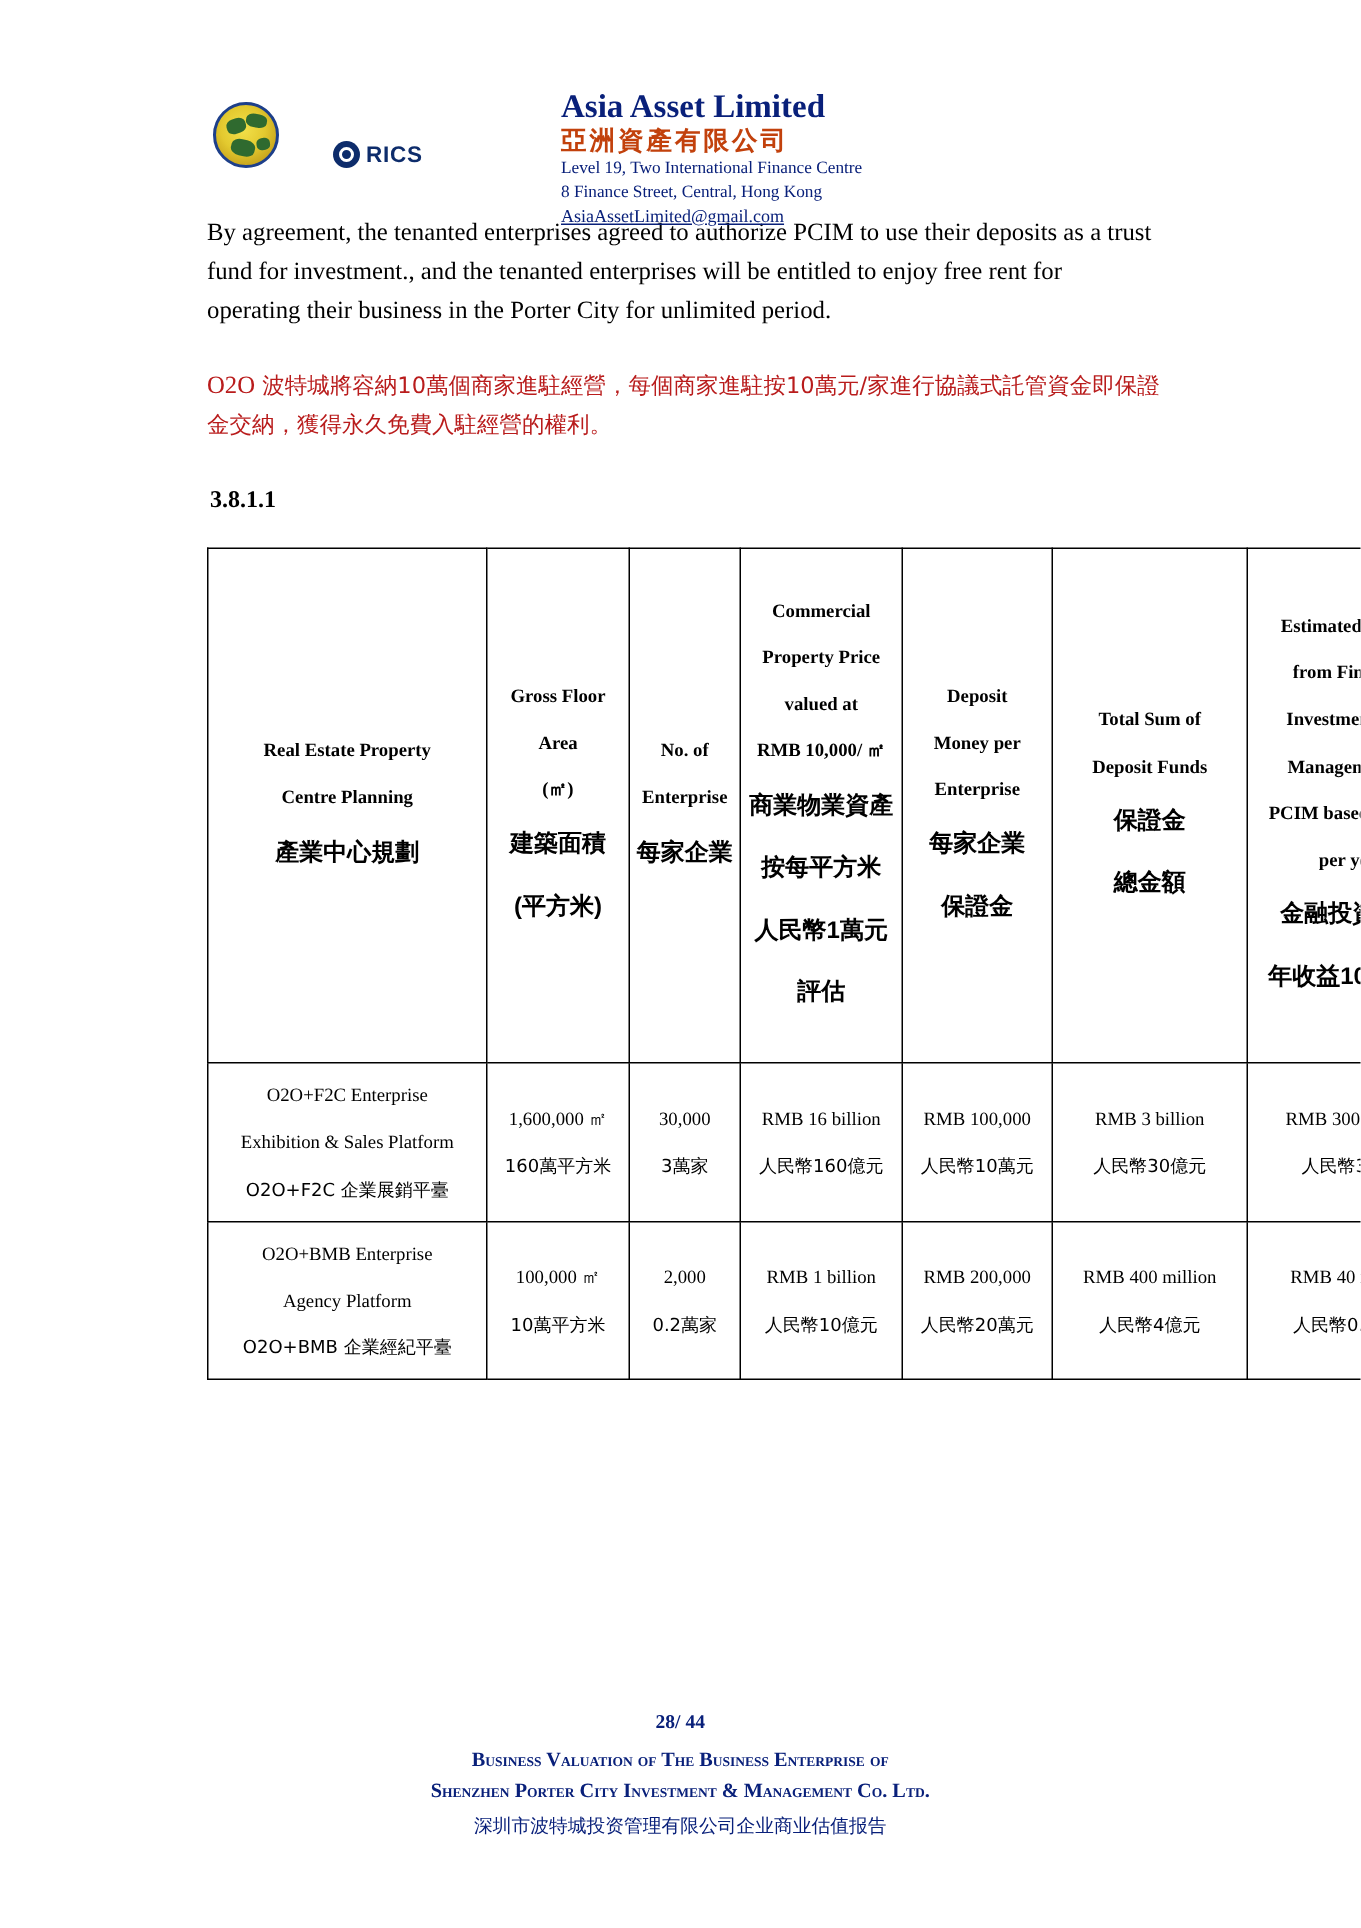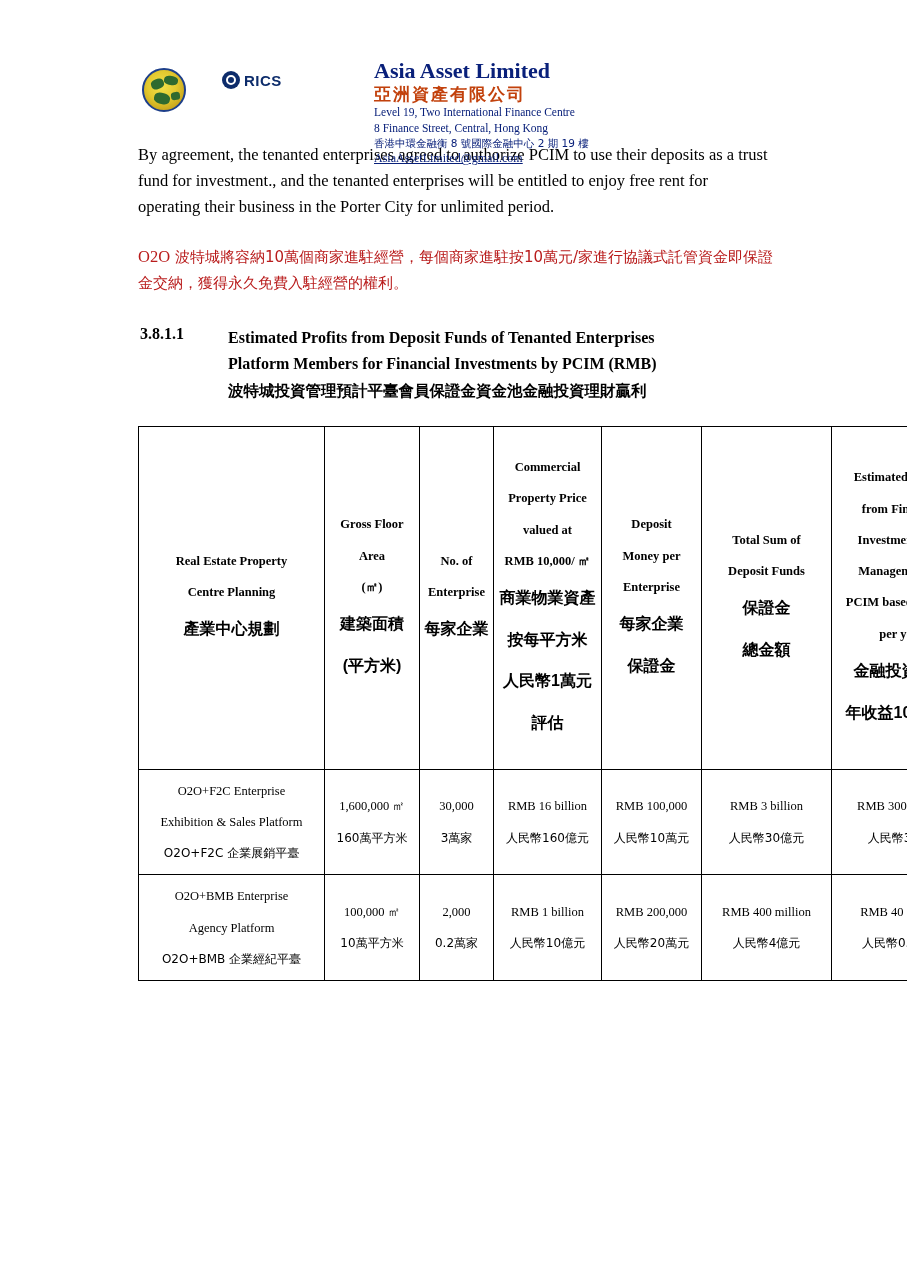--- a/index.html
+++ b/index.html
@@ -47,21 +47,21 @@
     border-radius: 40%;
   }
   .logo-globe .c1 { left: 7px; top: 9px; width: 13px; height: 10px; transform: rotate(-18deg); }
   .logo-globe .c2 { left: 20px; top: 6px; width: 14px; height: 9px; transform: rotate(10deg); }
   .logo-globe .c3 { left: 10px; top: 23px; width: 16px; height: 11px; transform: rotate(14deg); }
   .logo-globe .c4 { left: 27px; top: 22px; width: 9px; height: 8px; transform: rotate(-8deg); }
 
   .logo-rics {
     position: absolute;
     left: 222px;
-    top: 71px;
+    top: 94px;
     display: flex;
     align-items: center;
     gap: 4px;
   }
   .rics-mark {
     width: 18px;
     height: 18px;
     border-radius: 50%;
     background: #0d2c6b;
     position: relative;
@@ -144,21 +144,21 @@
     color: #b91c1c;
   }
   p.para-cn .o2o {
     font-family: "Liberation Serif", serif;
     font-size: 16.5px;
   }
 
   .section-head {
     margin-top: 30px;
     display: flex;
-    gap: 8px;
+    gap: 26px;
     align-items: flex-start;
   }
   .sec-num {
     font-family: "Liberation Serif", serif;
     font-weight: bold;
     font-size: 16px;
     width: 80px;
     flex: 0 0 80px;
     padding-left: 2px;
   }
@@ -275,41 +275,35 @@
     <div class="logo-rics">
       <span class="rics-mark"></span>
       <span class="rics-text">RICS</span>
     </div>
 
     <div class="company-block">
       <div class="company-en">Asia Asset Limited</div>
       <div class="company-cn">亞洲資產有限公司</div>
       <div class="addr-line">Level 19, Two International Finance Centre</div>
       <div class="addr-line">8 Finance Street, Central, Hong Kong</div>
-      <div class="addr-line-cn">香港中環金融衡 8 號國際金融中心 2 期 19 樓</div>
       <div class="email-line">AsiaAssetLimited@gmail.com</div>
     </div>
   </div>
 
   <div class="content">
 
     <p class="para-en">By agreement, the tenanted enterprises agreed to authorize PCIM to use their deposits as a trust fund for investment., and the tenanted enterprises will be entitled to enjoy free rent for operating their business in the Porter City for unlimited period.</p>
 
     <p class="para-cn">
       <span class="o2o">O2O</span>
       <span>波特城將容納10萬個商家進駐經營，每個商家進駐按10萬元/家進行協議式託管資金即保證金交納，獲得永久免費入駐經營的權利。</span>
     </p>
 
     <div class="section-head">
       <div class="sec-num">3.8.1.1</div>
-      <div class="sec-body">
-        <div class="sec-title-en">Estimated Profits from Deposit Funds of Tenanted Enterprises</div>
-        <div class="sec-title-en">Platform Members for Financial Investments by PCIM (RMB)</div>
-        <div class="sec-title-cn">波特城投資管理預計平臺會員保證金資金池金融投資理財贏利</div>
-      </div>
     </div>
 
     <table class="main-table">
       <colgroup>
         <col class="col1">
           <col class="col2">
           <col class="col3">
           <col class="col4">
           <col class="col5">
           <col class="col6">
@@ -427,14 +421,20 @@
             <td class="body-cell">
               <div class="en">RMB 40 million</div>
               <div class="cn">人民幣0.4億元</div>
             </td>
           </tr>
         </tbody>
     </table>
 
   </div>
 
+  <div class="footer">
+    <div class="pageno">28/ 44</div>
+    <div class="fline">Business Valuation of The Business Enterprise of</div>
+    <div class="fline">Shenzhen Porter City Investment &amp; Management Co. Ltd.</div>
+    <div class="fline-cn">深圳市波特城投资管理有限公司企业商业估值报告</div>
+  </div>
 
 </div>
 
 </body></html>

